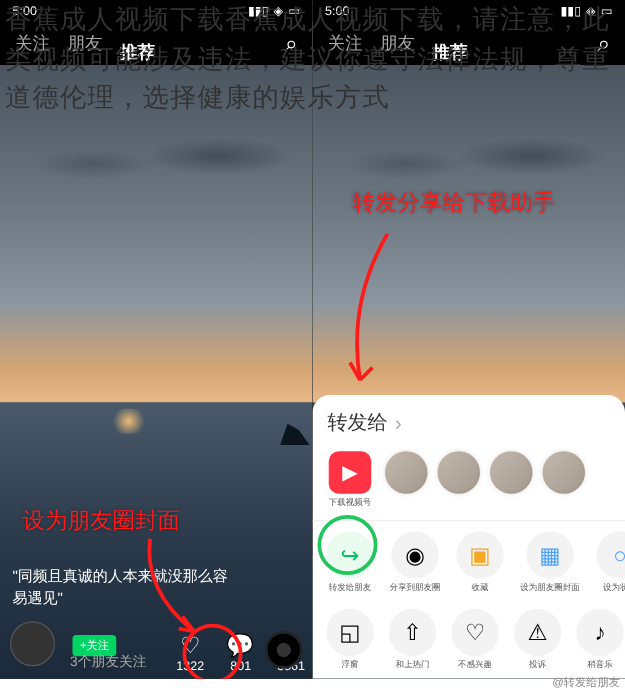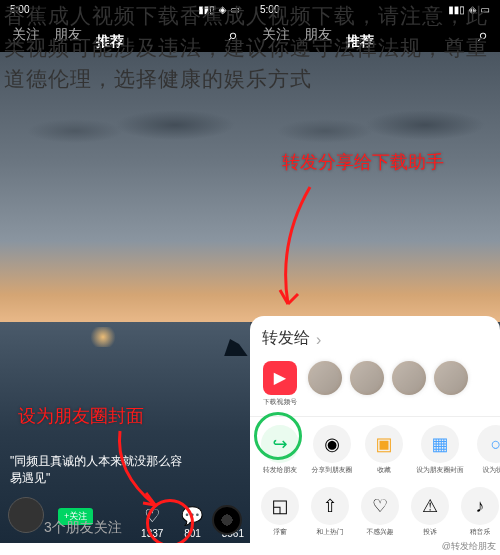--- a/index.html
+++ b/index.html
@@ -23,21 +23,21 @@
 .sea { position: absolute; bottom: 0; left: 0; right: 0; height: 45%; background: linear-gradient(180deg, #4a5a6a 0%, #2a3a4a 50%, #1a2a3a 100%); }
 .sun-glint { position: absolute; bottom: 40%; left: 35%; width: 30px; height: 20px; background: radial-gradient(circle, rgba(255,200,120,0.9) 0%, transparent 70%); }
 .rock { position: absolute; bottom: 38%; right: 2px; width: 30px; height: 25px; background: #0a1520; clip-path: polygon(20% 100%, 40% 30%, 70% 50%, 100% 100%); }
 
 .anno-red { position: absolute; color: #ff1a1a; font-size: 18px; font-weight: 400; z-index: 50; text-shadow: 0 0 3px rgba(0,0,0,0.4); }
 
 .caption { position: absolute; bottom: 56px; left: 10px; right: 60px; color: #fff; font-size: 12px; }
 
 .follow-pill { position: absolute; bottom: 18px; left: 58px; background: #00d563; color: #fff; font-size: 9px; padding: 2px 6px; border-radius: 3px; }
 .avatar { position: absolute; bottom: 10px; left: 8px; width: 36px; height: 36px; border-radius: 50%; background: #333; border: 1px solid #555; }
-.user-sub { position: absolute; bottom: 6px; left: 44px; color: #aaa; font-size: 14px; }
+.user-sub { position: absolute; bottom: 6px; left: 56px; color: #aaa; font-size: 11px; }
 
 .action-bar { position: absolute; bottom: 4px; right: 6px; display: flex; gap: 18px; align-items: flex-end; }
 .action { display: flex; flex-direction: column; align-items: center; color: #fff; font-size: 10px; gap: 1px; }
 .action .ic { font-size: 18px; }
 
 .red-circle { position: absolute; border: 3px solid #ff1a1a; border-radius: 50%; z-index: 40; }
 .red-arrow { position: absolute; z-index: 45; }
 
 .share-sheet { position: absolute; bottom: 0; left: 0; right: 0; background: #fff; border-radius: 14px 14px 0 0; padding: 10px 0 0; }
 .sheet-header { display: flex; align-items: flex-end; padding: 2px 12px 8px; font-size: 16px; color: #333; gap: 6px; }
@@ -91,21 +91,21 @@
 
       <div class="caption">"同频且真诚的人本来就没那么容易遇见"</div>
 
       <div class="avatar"></div>
       <div class="follow-pill">+关注</div>
       <div class="user-sub">3个朋友关注</div>
 
       <div class="action-bar">
         <div class="action">
           <span class="ic">♡</span>
-          <span>1337</span>
+          <span>1322</span>
         </div>
         <div class="action">
           <span class="ic">💬</span>
           <span>801</span>
         </div>
         <div class="action">
           <span class="ic">☆</span>
           <span>3561</span>
         </div>
       </div>

